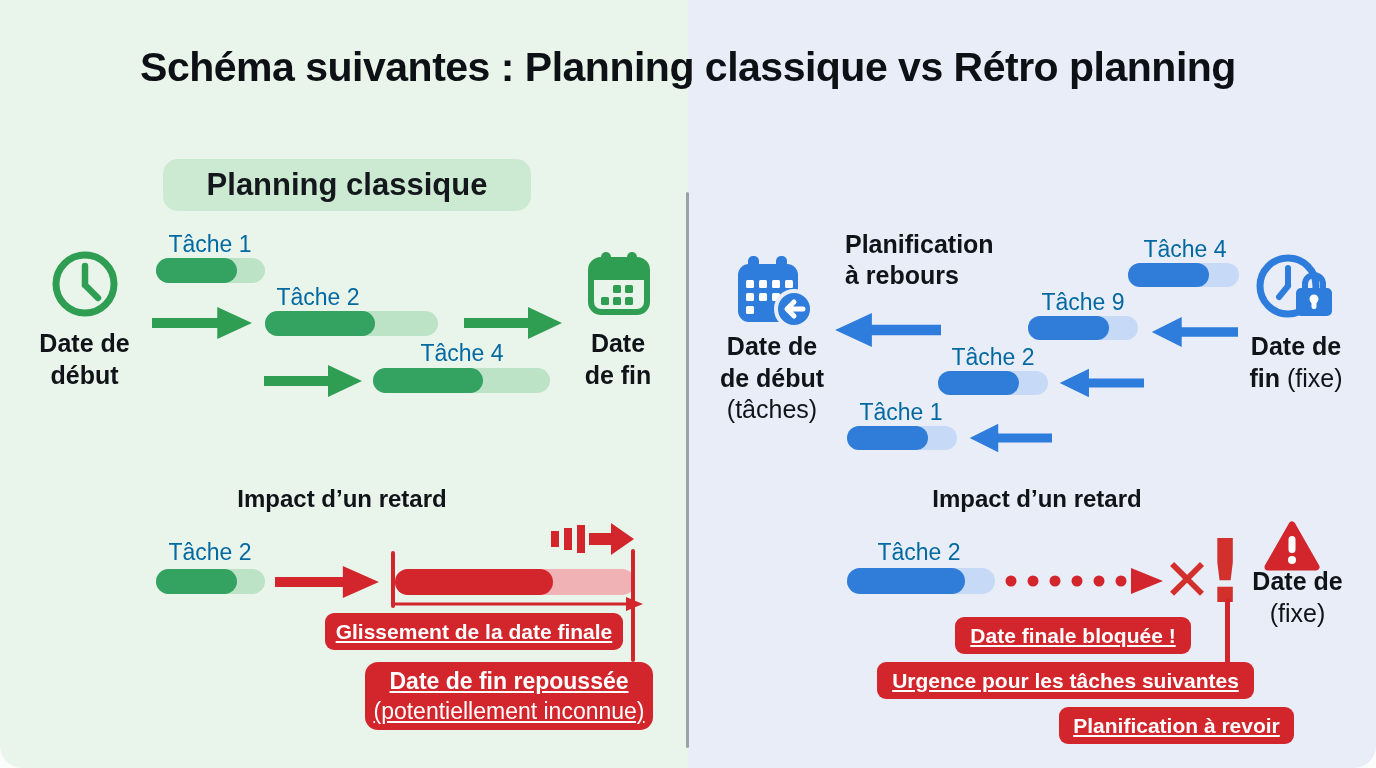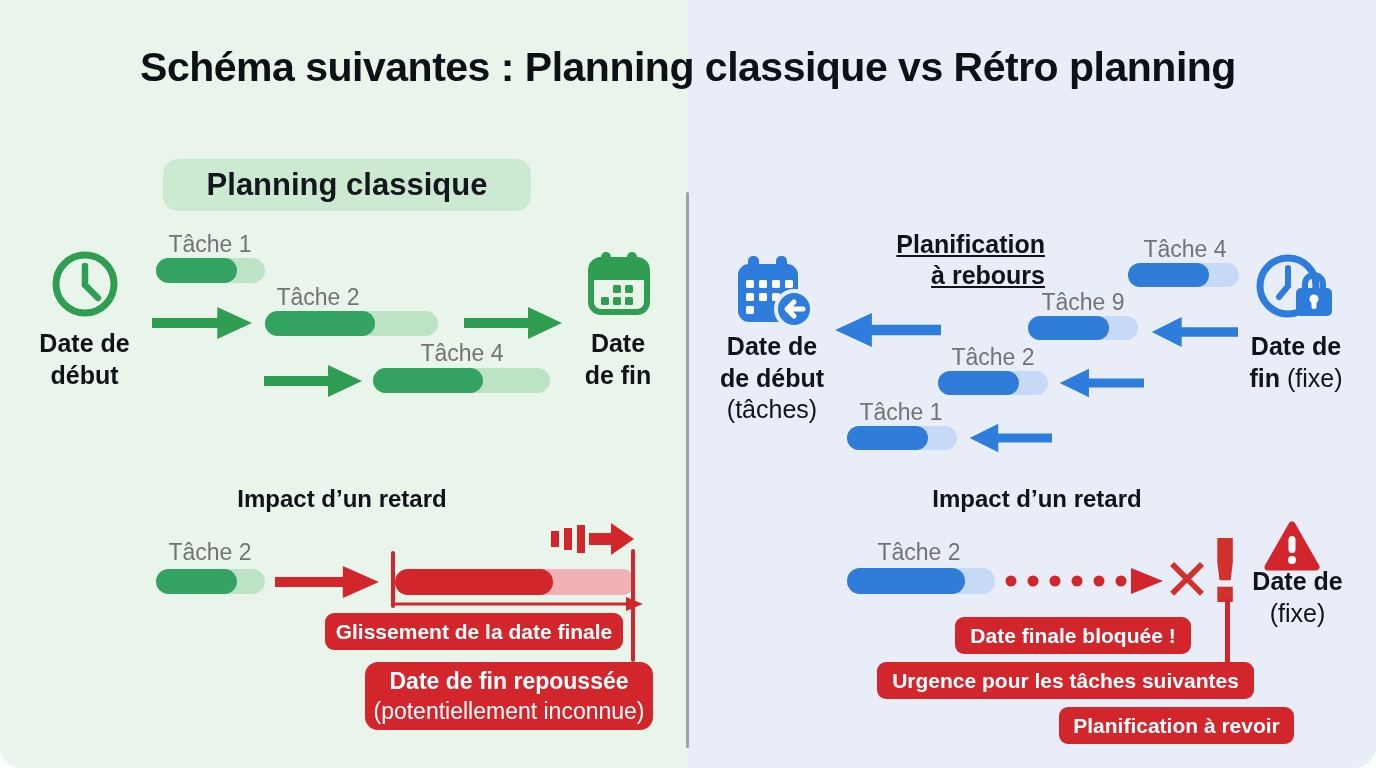--- a/index.html
+++ b/index.html
@@ -9,36 +9,36 @@
   .bg{position:absolute;top:0;height:768px;}
   .bg-left{left:0;width:688px;background:#e9f4eb;}
   .bg-right{left:688px;width:688px;background:#e8edf8;}
   .divider{position:absolute;left:686px;top:192px;width:3px;height:556px;background:#9ba1a8;border-radius:2px;}
   .title{position:absolute;left:0;right:0;top:44px;margin:0;text-align:center;
          font-size:41px;font-weight:bold;letter-spacing:-0.5px;color:#0d1014;}
   .pbadge{position:absolute;display:flex;align-items:center;justify-content:center;
           font-size:31px;font-weight:bold;border-radius:15px;color:#14171b;}
   .pbadge.green{background:#cce9d2;}
   .pbadge.blue{background:#c8daf6;}
-  .tlabel{position:absolute;transform:translateX(-50%);font-size:23px;color:#737373;white-space:nowrap;}
+  .tlabel{position:absolute;transform:translateX(-50%);font-size:23px;color:#0369a1;white-space:nowrap;}
   .dlabel{position:absolute;text-align:center;font-size:25px;font-weight:bold;line-height:1.26;color:#101318;}
   .dlabel .reg{font-weight:normal;}
   .iheading{position:absolute;transform:translateX(-50%);font-size:24px;font-weight:bold;white-space:nowrap;color:#101318;}
-  .subtitle{position:absolute;text-align:right;font-size:25px;font-weight:bold;line-height:1.22;color:#101318;text-decoration:underline;}
+  .subtitle{position:absolute;text-align:left;font-size:25px;font-weight:bold;line-height:1.22;color:#101318;}
   .bar{position:absolute;height:25px;border-radius:13px;}
   .bar .fill{position:absolute;left:0;top:0;height:100%;border-radius:inherit;}
   .bar.g{background:#bde3c7;}      .bar.g .fill{background:#34a261;}
   .bar.b{background:#c6d9f6;height:24px;} .bar.b .fill{background:#2f7dd9;}
   .bar.r{background:#f1b2b6;height:26px;} .bar.r .fill{background:#d2262c;}
   .bar.bi{background:#c6d9f6;height:26px;} .bar.bi .fill{background:#2f7dd9;}
   .icon{position:absolute;display:block;line-height:0;}
   .tick{position:absolute;width:4px;background:#d2262c;border-radius:2px;}
   .callout{position:absolute;background:#d2262c;color:#fff;border-radius:9px;
            display:flex;flex-direction:column;align-items:center;justify-content:center;
-           font-weight:bold;font-size:21px;text-align:center;white-space:nowrap;}
+           font-weight:bold;font-size:21px;text-align:center;white-space:nowrap;text-decoration:underline;}
   .callout.big{border-radius:13px;font-size:23px;line-height:1.32;}
   .callout.big .reg{font-weight:normal;}
   .xmark{position:absolute;transform:translateX(-50%);color:#d2302c;font-weight:bold;
          font-size:58px;line-height:1;font-family:"DejaVu Sans","Liberation Sans",sans-serif;}
   .excl{position:absolute;transform:translateX(-50%);color:#d2302c;font-weight:bold;
         font-size:88px;line-height:1;font-family:"DejaVu Sans","Liberation Sans",sans-serif;}
 </style>
 </head>
 <body>
 

